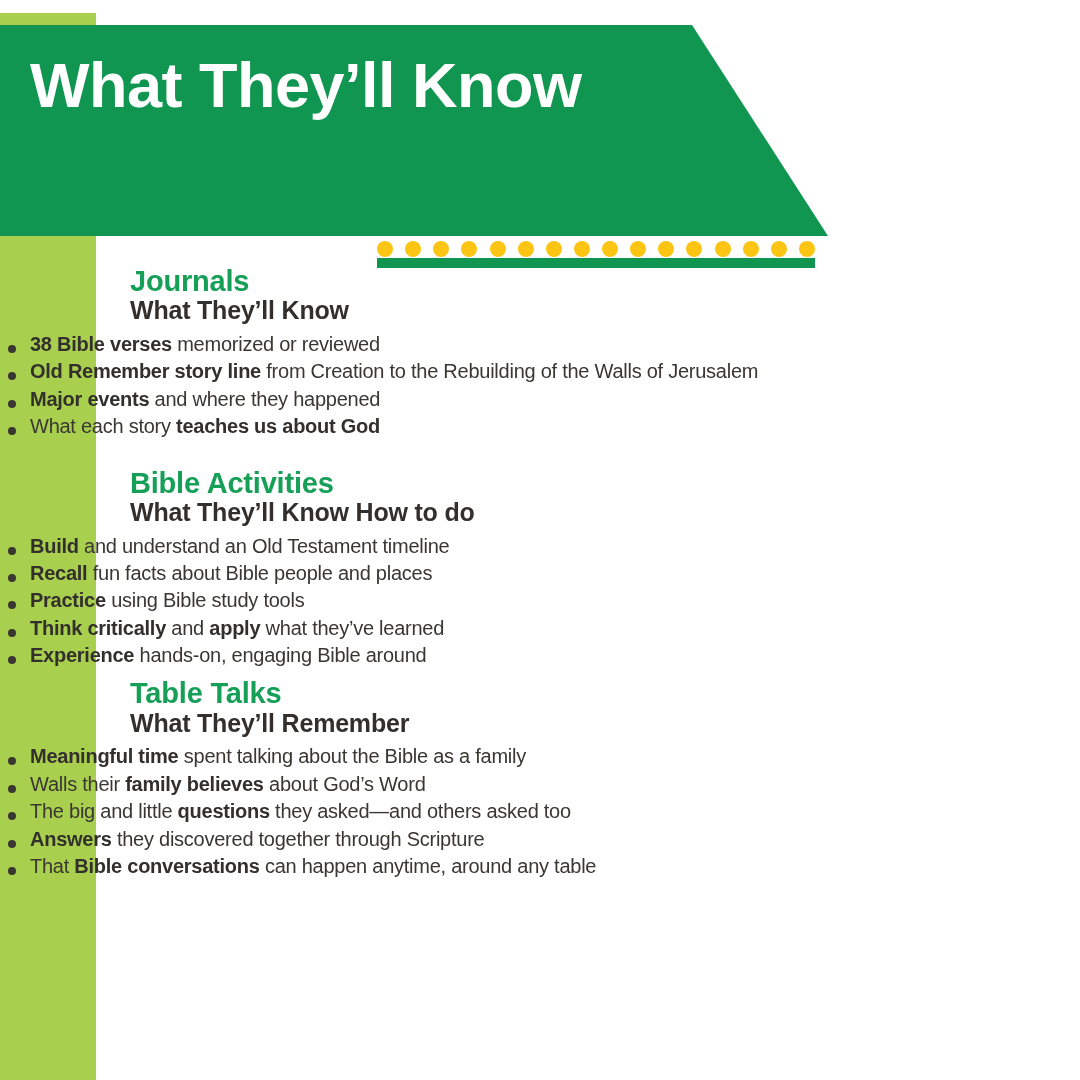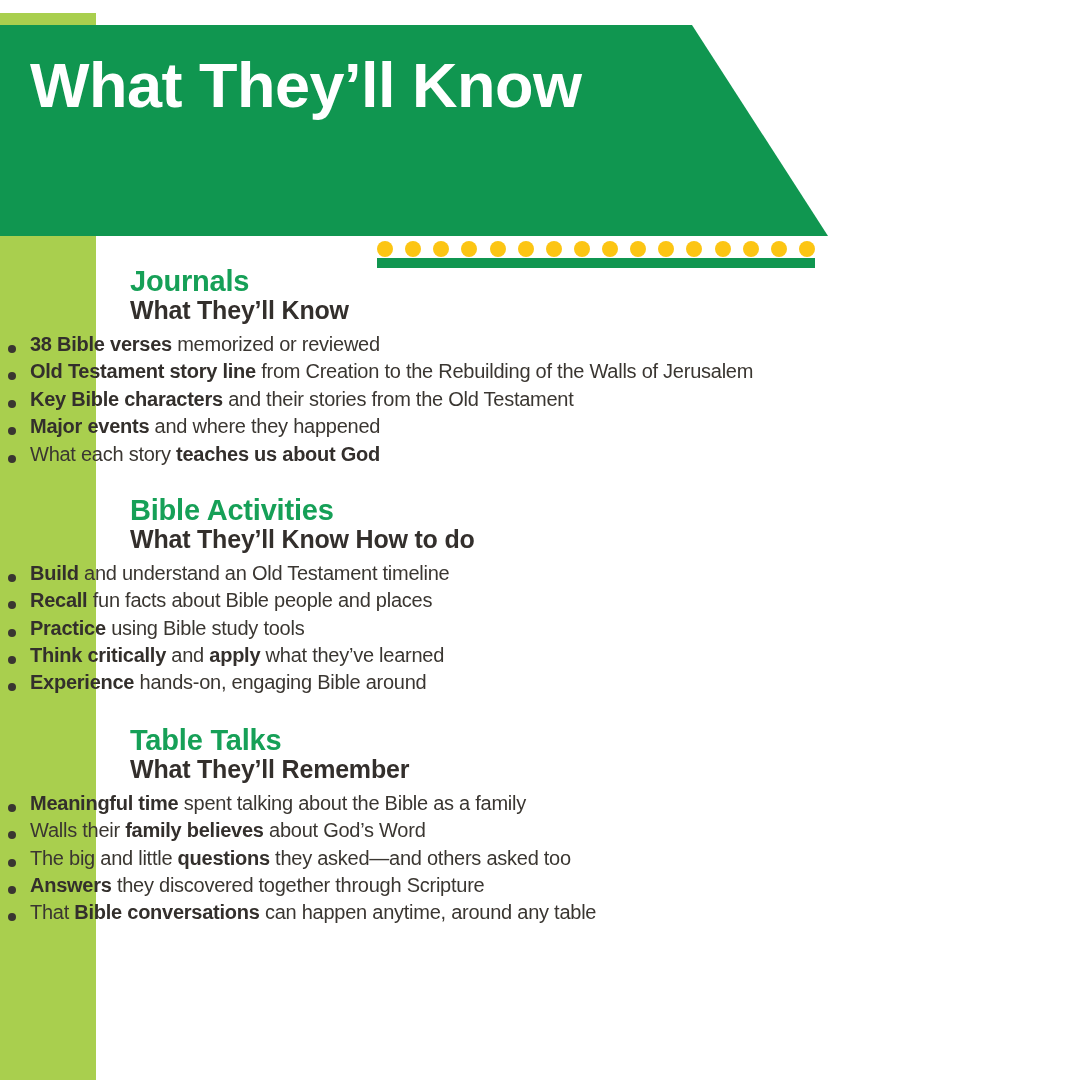--- a/index.html
+++ b/index.html
@@ -138,21 +138,21 @@
     background: #3a3631;
   }
   ul.bullets li b { font-weight: bold; color: #332f2c; }
 
   .indent-a { margin-left: 175px; width: 880px; }
   .indent-b { margin-left: 178px; width: 880px; }
   .indent-c { margin-left: 165px; width: 900px; }
 
   .sec-journals { margin-top: 4px; }
   .sec-activities { margin-top: 26px; }
-  .sec-tabletalks { margin-top: 27px; }
+  .sec-tabletalks { margin-top: 8px; }
 </style>
 </head>
 <body>
 
 <div id="page">
 
   <div class="lime-bar"></div>
 
   <div class="header-shape">
     <div class="header-title">
@@ -179,22 +179,21 @@
       <span class="dot" style="background: rgb(252, 197, 19);"></span>
     </div>
   <div class="under-bar"></div>
 
   <div class="content" id="content">
       <div class="section sec-journals">
         <div class="section-head">Journals</div>
         <div class="section-sub">What They’ll Know</div>
         <ul class="bullets indent-a">
           <li><b>38 Bible verses</b><span> memorized or reviewed</span></li>
-          <li><b>Old Testament story line</b><span> from Creation to the Rebuilding of the Walls of Jerusalem</span></li>
-          <li><b>Key Bible characters</b><span> and their stories from the Old Testament</span></li>
+          <li><b>Old Remember story line</b><span> from Creation to the Rebuilding of the Walls of Jerusalem</span></li>
           <li><b>Major events</b><span> and where they happened</span></li>
           <li><span>What each story </span><b>teaches us about God</b></li>
         </ul>
       </div>
       <div class="section sec-activities">
         <div class="section-head">Bible Activities</div>
         <div class="section-sub">What They’ll Know How to do</div>
         <ul class="bullets indent-b">
           <li><b>Build</b><span> and understand an Old Testament timeline</span></li>
           <li><b>Recall</b><span> fun facts about Bible people and places</span></li>

